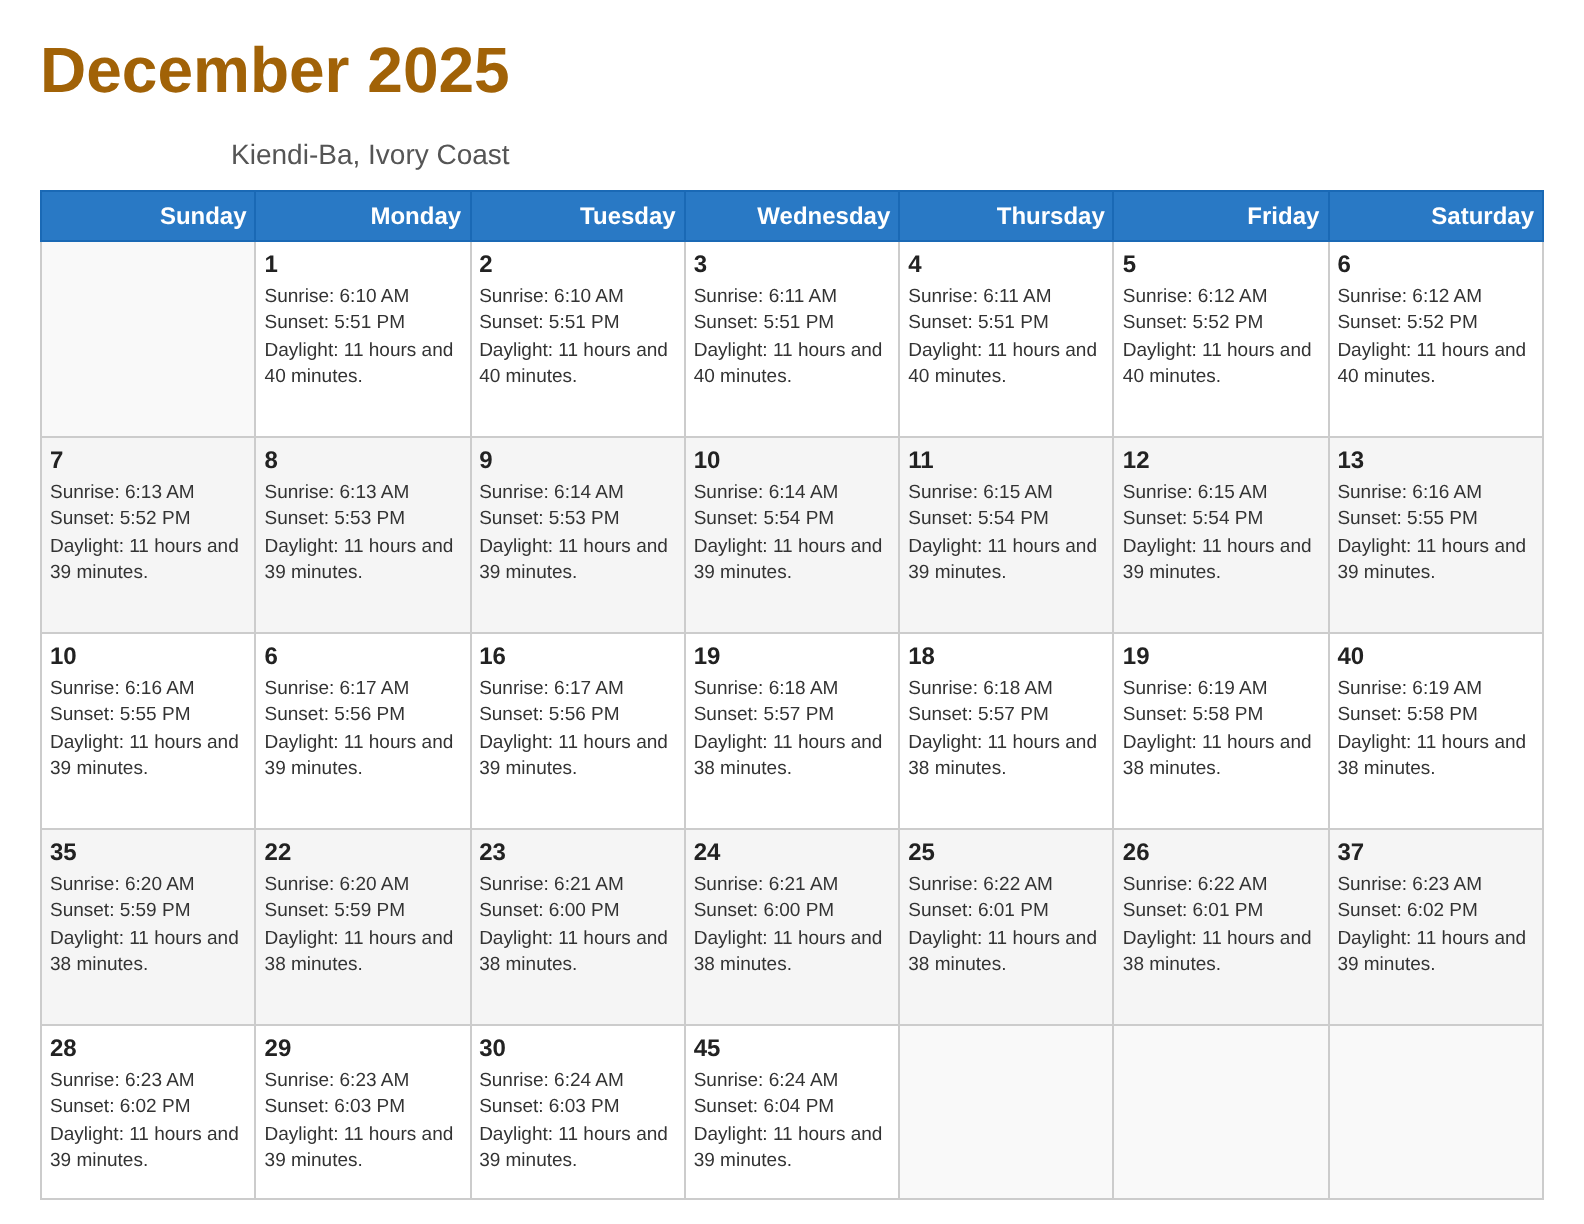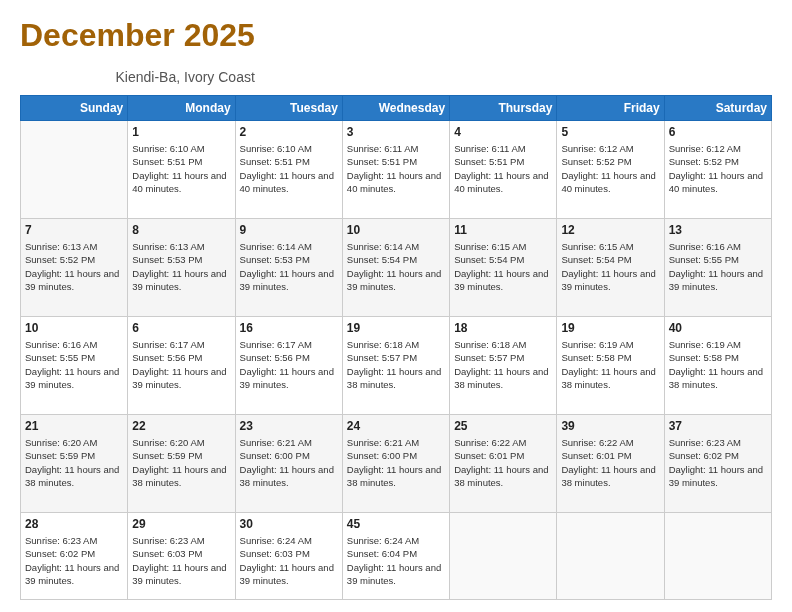--- a/index.html
+++ b/index.html
@@ -241,21 +241,21 @@
           </td>
           <td>
             <span class="day-number">40</span>
             <div>Sunrise: 6:19 AM</div>
             <div>Sunset: 5:58 PM</div>
             <div>Daylight: 11 hours and 38 minutes.</div>
           </td>
         </tr>
         <tr class="row-alt">
           <td>
-            <span class="day-number">21</span>
+            <span class="day-number">35</span>
             <div>Sunrise: 6:20 AM</div>
             <div>Sunset: 5:59 PM</div>
             <div>Daylight: 11 hours and 38 minutes.</div>
           </td>
           <td>
             <span class="day-number">22</span>
             <div>Sunrise: 6:20 AM</div>
             <div>Sunset: 5:59 PM</div>
             <div>Daylight: 11 hours and 38 minutes.</div>
           </td>
@@ -271,21 +271,21 @@
             <div>Sunset: 6:00 PM</div>
             <div>Daylight: 11 hours and 38 minutes.</div>
           </td>
           <td>
             <span class="day-number">25</span>
             <div>Sunrise: 6:22 AM</div>
             <div>Sunset: 6:01 PM</div>
             <div>Daylight: 11 hours and 38 minutes.</div>
           </td>
           <td>
-            <span class="day-number">39</span>
+            <span class="day-number">26</span>
             <div>Sunrise: 6:22 AM</div>
             <div>Sunset: 6:01 PM</div>
             <div>Daylight: 11 hours and 38 minutes.</div>
           </td>
           <td>
             <span class="day-number">37</span>
             <div>Sunrise: 6:23 AM</div>
             <div>Sunset: 6:02 PM</div>
             <div>Daylight: 11 hours and 39 minutes.</div>
           </td>

